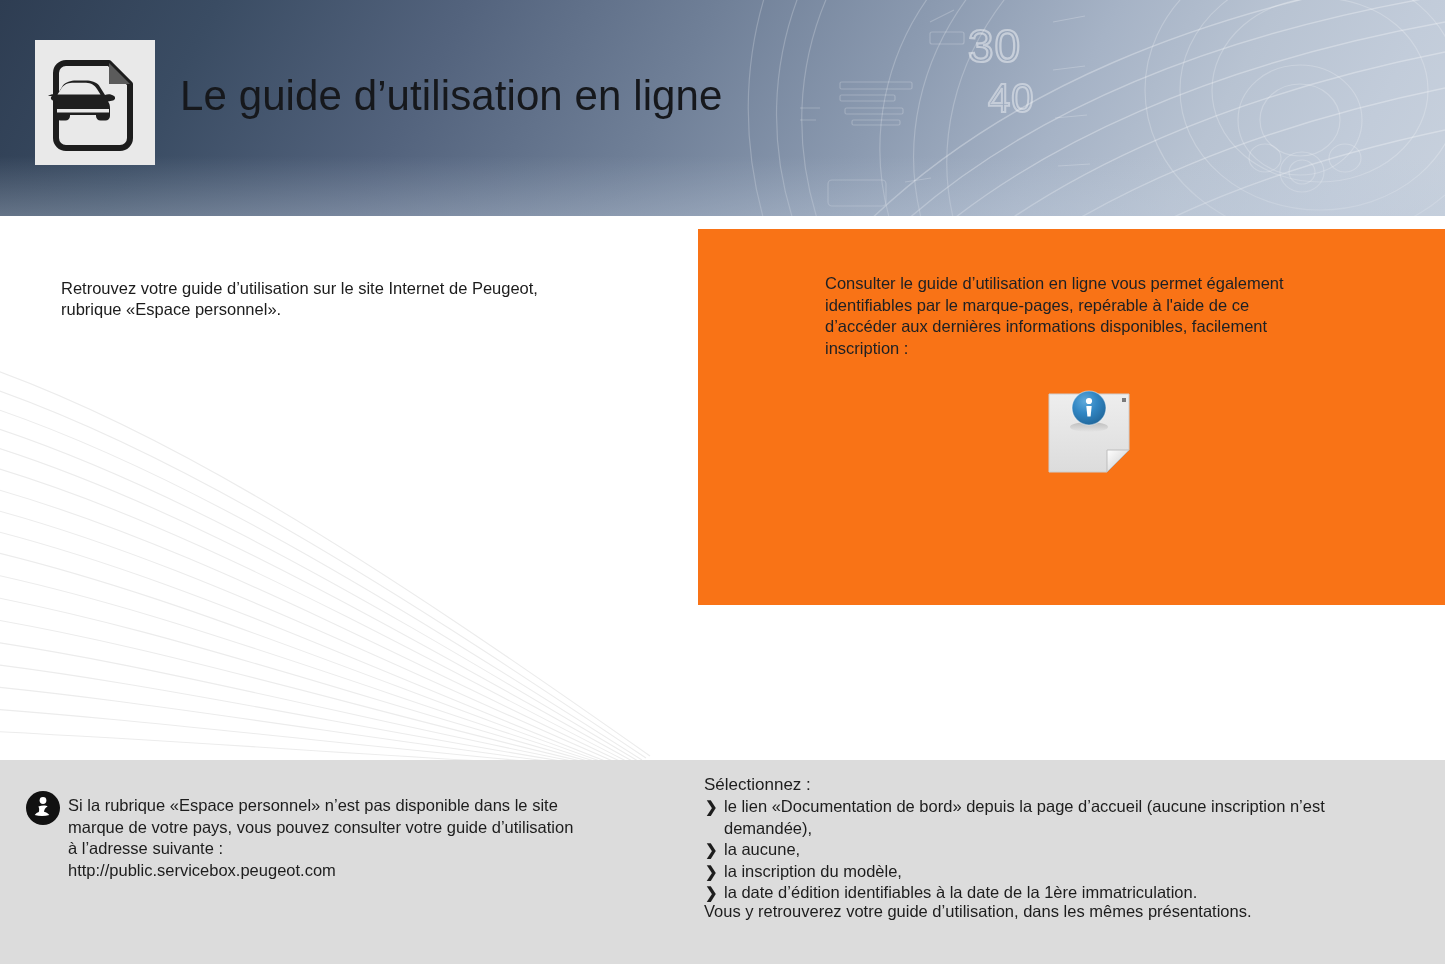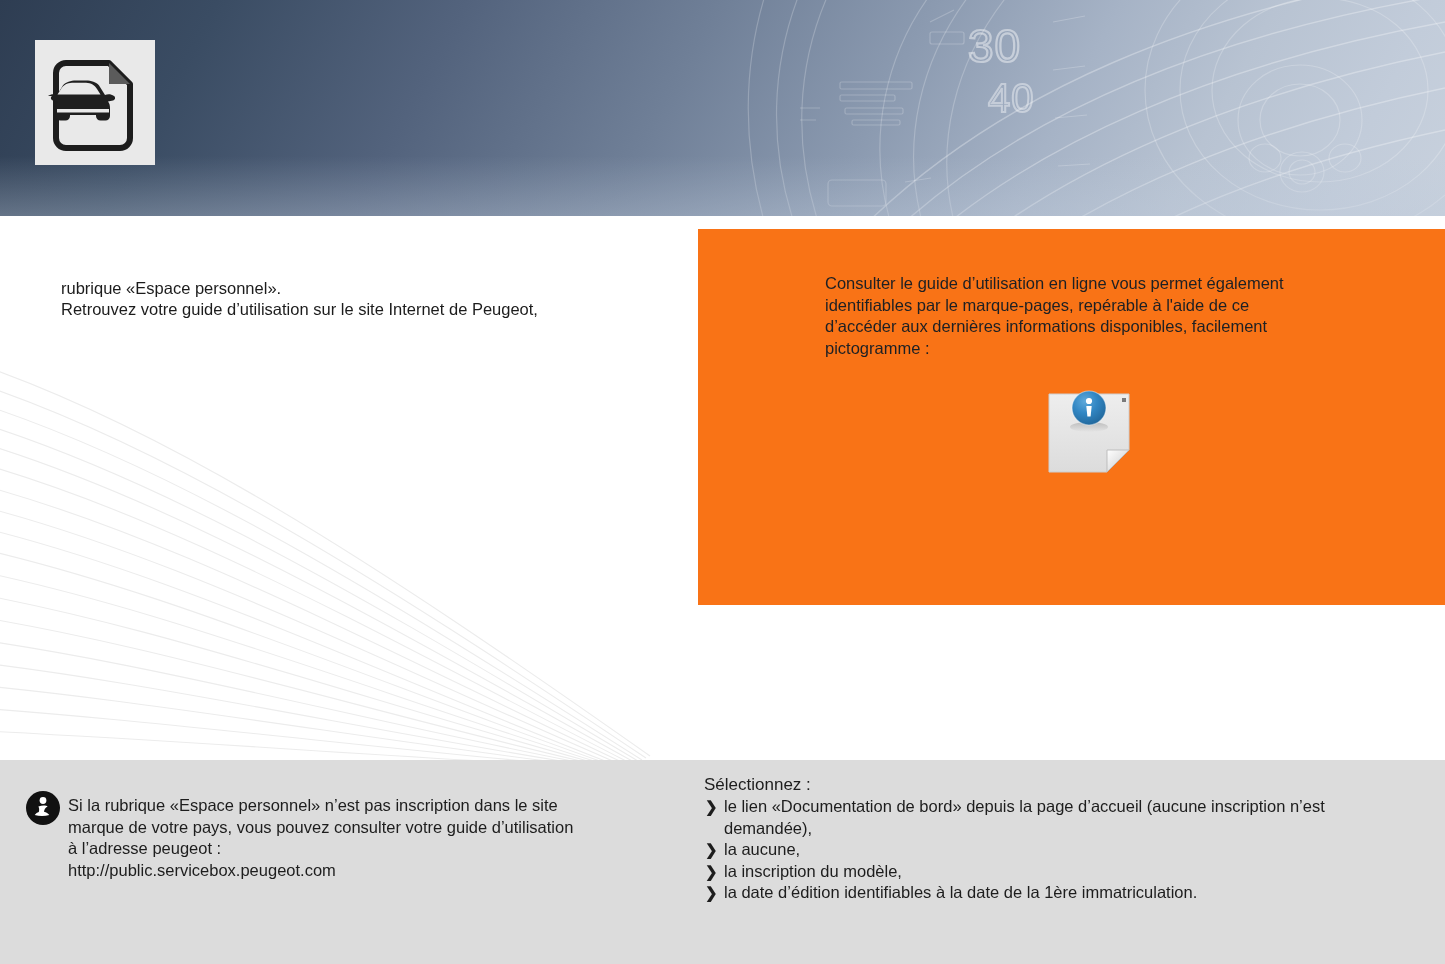--- a/index.html
+++ b/index.html
@@ -296,20 +296,21 @@
                    l5,8 c3,-1 6,-1 9,1 c2,1.5 1,4 -1,4.5 l-5,1 c1.5,2 2,4 2,6.5 v8
                    c0,2.5 -2,4.5 -4.5,4.5 h-5 c-2.5,0 -4.5,-2 -4.5,-4.5 v-1 h-26 v1
                    c0,2.5 -2,4.5 -4.5,4.5 h-5 c-2.5,0 -4.5,-2 -4.5,-4.5 v-8
                    c0,-2.5 0.5,-4.5 2,-6.5 l-5,-1 c-2,-0.5 -3,-3 -1,-4.5 z"></path>
         </g>
         <path d="M26,49 c2,-4 6,-6 11,-6.3 h14 c5,0.3 9,2.3 11,6.3 l3.5,5.5 h-43 z" fill="#e9e9e9"></path>
         <path d="M22,69 h52 v3.5 h-52 z" fill="#e9e9e9"></path>
       </svg>
     </div>
 
+    <div class="header-title">Le guide d’utilisation en ligne</div>
   </div>
 
   <div class="body-area">
 
     <svg class="swoosh" width="740" height="430" viewBox="0 0 740 430" preserveAspectRatio="none">
       <g fill="none" stroke="#ececec" stroke-width="1.1">
         <path d="M-40,10 C180,70 420,230 690,420"></path>
         <path d="M-40,30 C180,88 420,244 686,422"></path>
         <path d="M-40,50 C180,106 420,258 682,424"></path>
         <path d="M-40,70 C180,124 420,272 678,425"></path>
@@ -324,30 +325,30 @@
         <path d="M-40,272 C172,300 406,376 642,430"></path>
         <path d="M-40,296 C170,320 404,386 638,430"></path>
         <path d="M-40,320 C168,340 400,394 632,430"></path>
         <path d="M-40,344 C164,360 396,402 626,430"></path>
         <path d="M-40,368 C160,380 392,410 618,430"></path>
         <path d="M-40,392 C156,400 386,418 608,430"></path>
       </g>
     </svg>
 
     <div class="left-text">
+      <p>Retrouvez votre guide d’utilisation sur le site Internet de Peugeot,</p>
       <p>rubrique «Espace personnel».</p>
-      <p>Retrouvez votre guide d’utilisation sur le site Internet de Peugeot,</p>
     </div>
 
     <div class="gray-panel">
       <div class="panel-text">
         <p>Consulter le guide d’utilisation en ligne vous permet également</p>
         <p>identifiables par le marque-pages, repérable à l'aide de ce</p>
         <p>d’accéder aux dernières informations disponibles, facilement</p>
-        <p>pictogramme :</p>
+        <p>inscription :</p>
       </div>
 
       <svg class="pictogram" width="92" height="92" viewBox="0 0 92 92">
         <defs>
           <linearGradient id="pgPaper" x1="0" y1="0" x2="0" y2="1">
             <stop offset="0%" stop-color="#eeeeee"></stop>
             <stop offset="55%" stop-color="#e4e4e4"></stop>
             <stop offset="100%" stop-color="#dcdcdc"></stop>
           </linearGradient>
           <linearGradient id="pgFold" x1="0" y1="0" x2="1" y2="1">
@@ -385,23 +386,23 @@
     <div class="bottom-left">
       <svg class="info-badge" width="36" height="36" viewBox="0 0 36 36">
         <circle cx="18" cy="18" r="17" fill="#111111"></circle>
         <circle cx="18" cy="10.5" r="3.4" fill="#ffffff"></circle>
         <path d="M13.4,16.5 c3.4,-1.2 7.8,-1.2 9.2,0 c-2.4,1.3 -3.3,3 -3.6,5.2
                  c2.3,0.6 4.2,1.8 5.3,3.3 c-4.4,1.2 -10.2,1.2 -14.6,0
                  c1.3,-1.6 2.5,-2.4 4.1,-3 c0.6,-2.1 0.5,-4 -0.4,-5.5 z" fill="#ffffff"></path>
       </svg>
 
       <div class="bottom-left-text">
-        <p>Si la rubrique «Espace personnel» n’est pas inscription dans le site</p>
+        <p>Si la rubrique «Espace personnel» n’est pas disponible dans le site</p>
         <p>marque de votre pays, vous pouvez consulter votre guide d’utilisation</p>
-        <p>à l’adresse peugeot :</p>
+        <p>à l’adresse suivante :</p>
         <p>http://public.servicebox.peugeot.com</p>
       </div>
     </div>
 
     <div class="bottom-right">
       <div class="sel-title">Sélectionnez :</div>
 
       <ul class="sel-list">
         <li>
           <span class="chev">❯</span>
@@ -414,18 +415,19 @@
         <li>
           <span class="chev">❯</span>
           <span>la inscription du modèle,</span>
         </li>
         <li>
           <span class="chev">❯</span>
           <span>la date d’édition identifiables à la date de la 1ère immatriculation.</span>
         </li>
       </ul>
 
+      <div class="sel-footer">Vous y retrouverez votre guide d’utilisation, dans les mêmes présentations.</div>
     </div>
 
     <div class="bottom-cut-text">        </div>
   </div>
 
 </div>
 
 </body></html>

